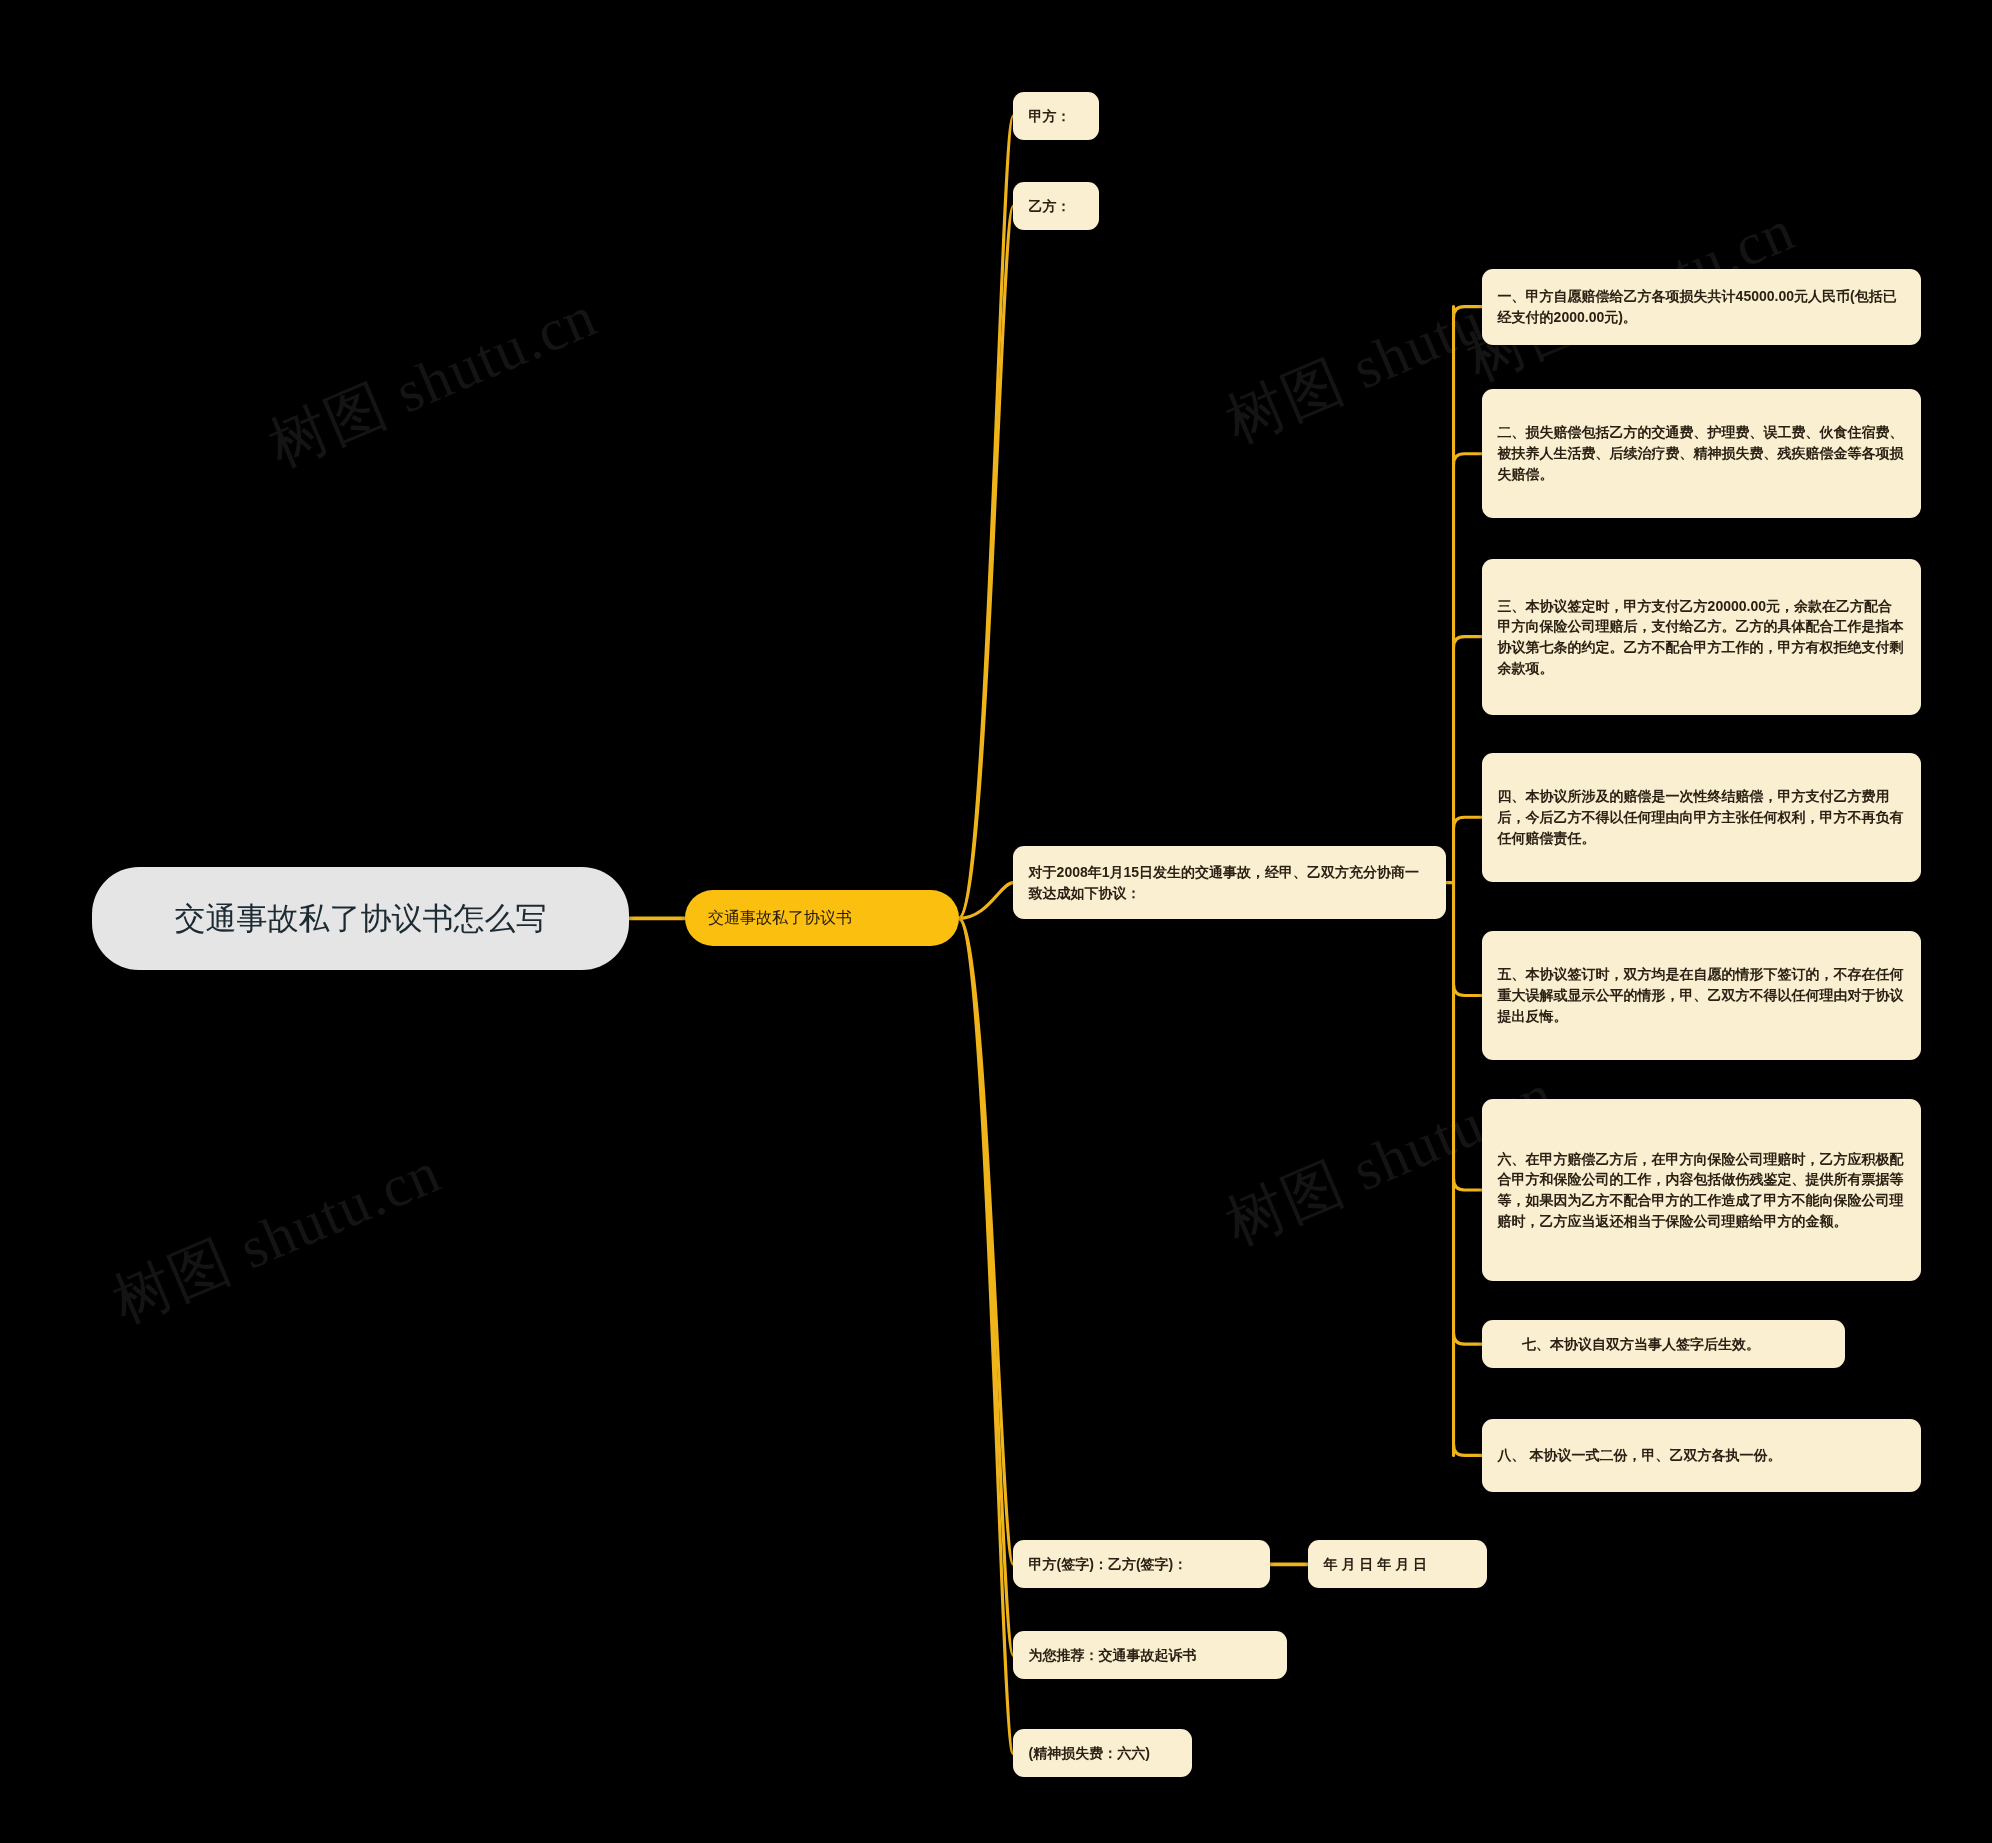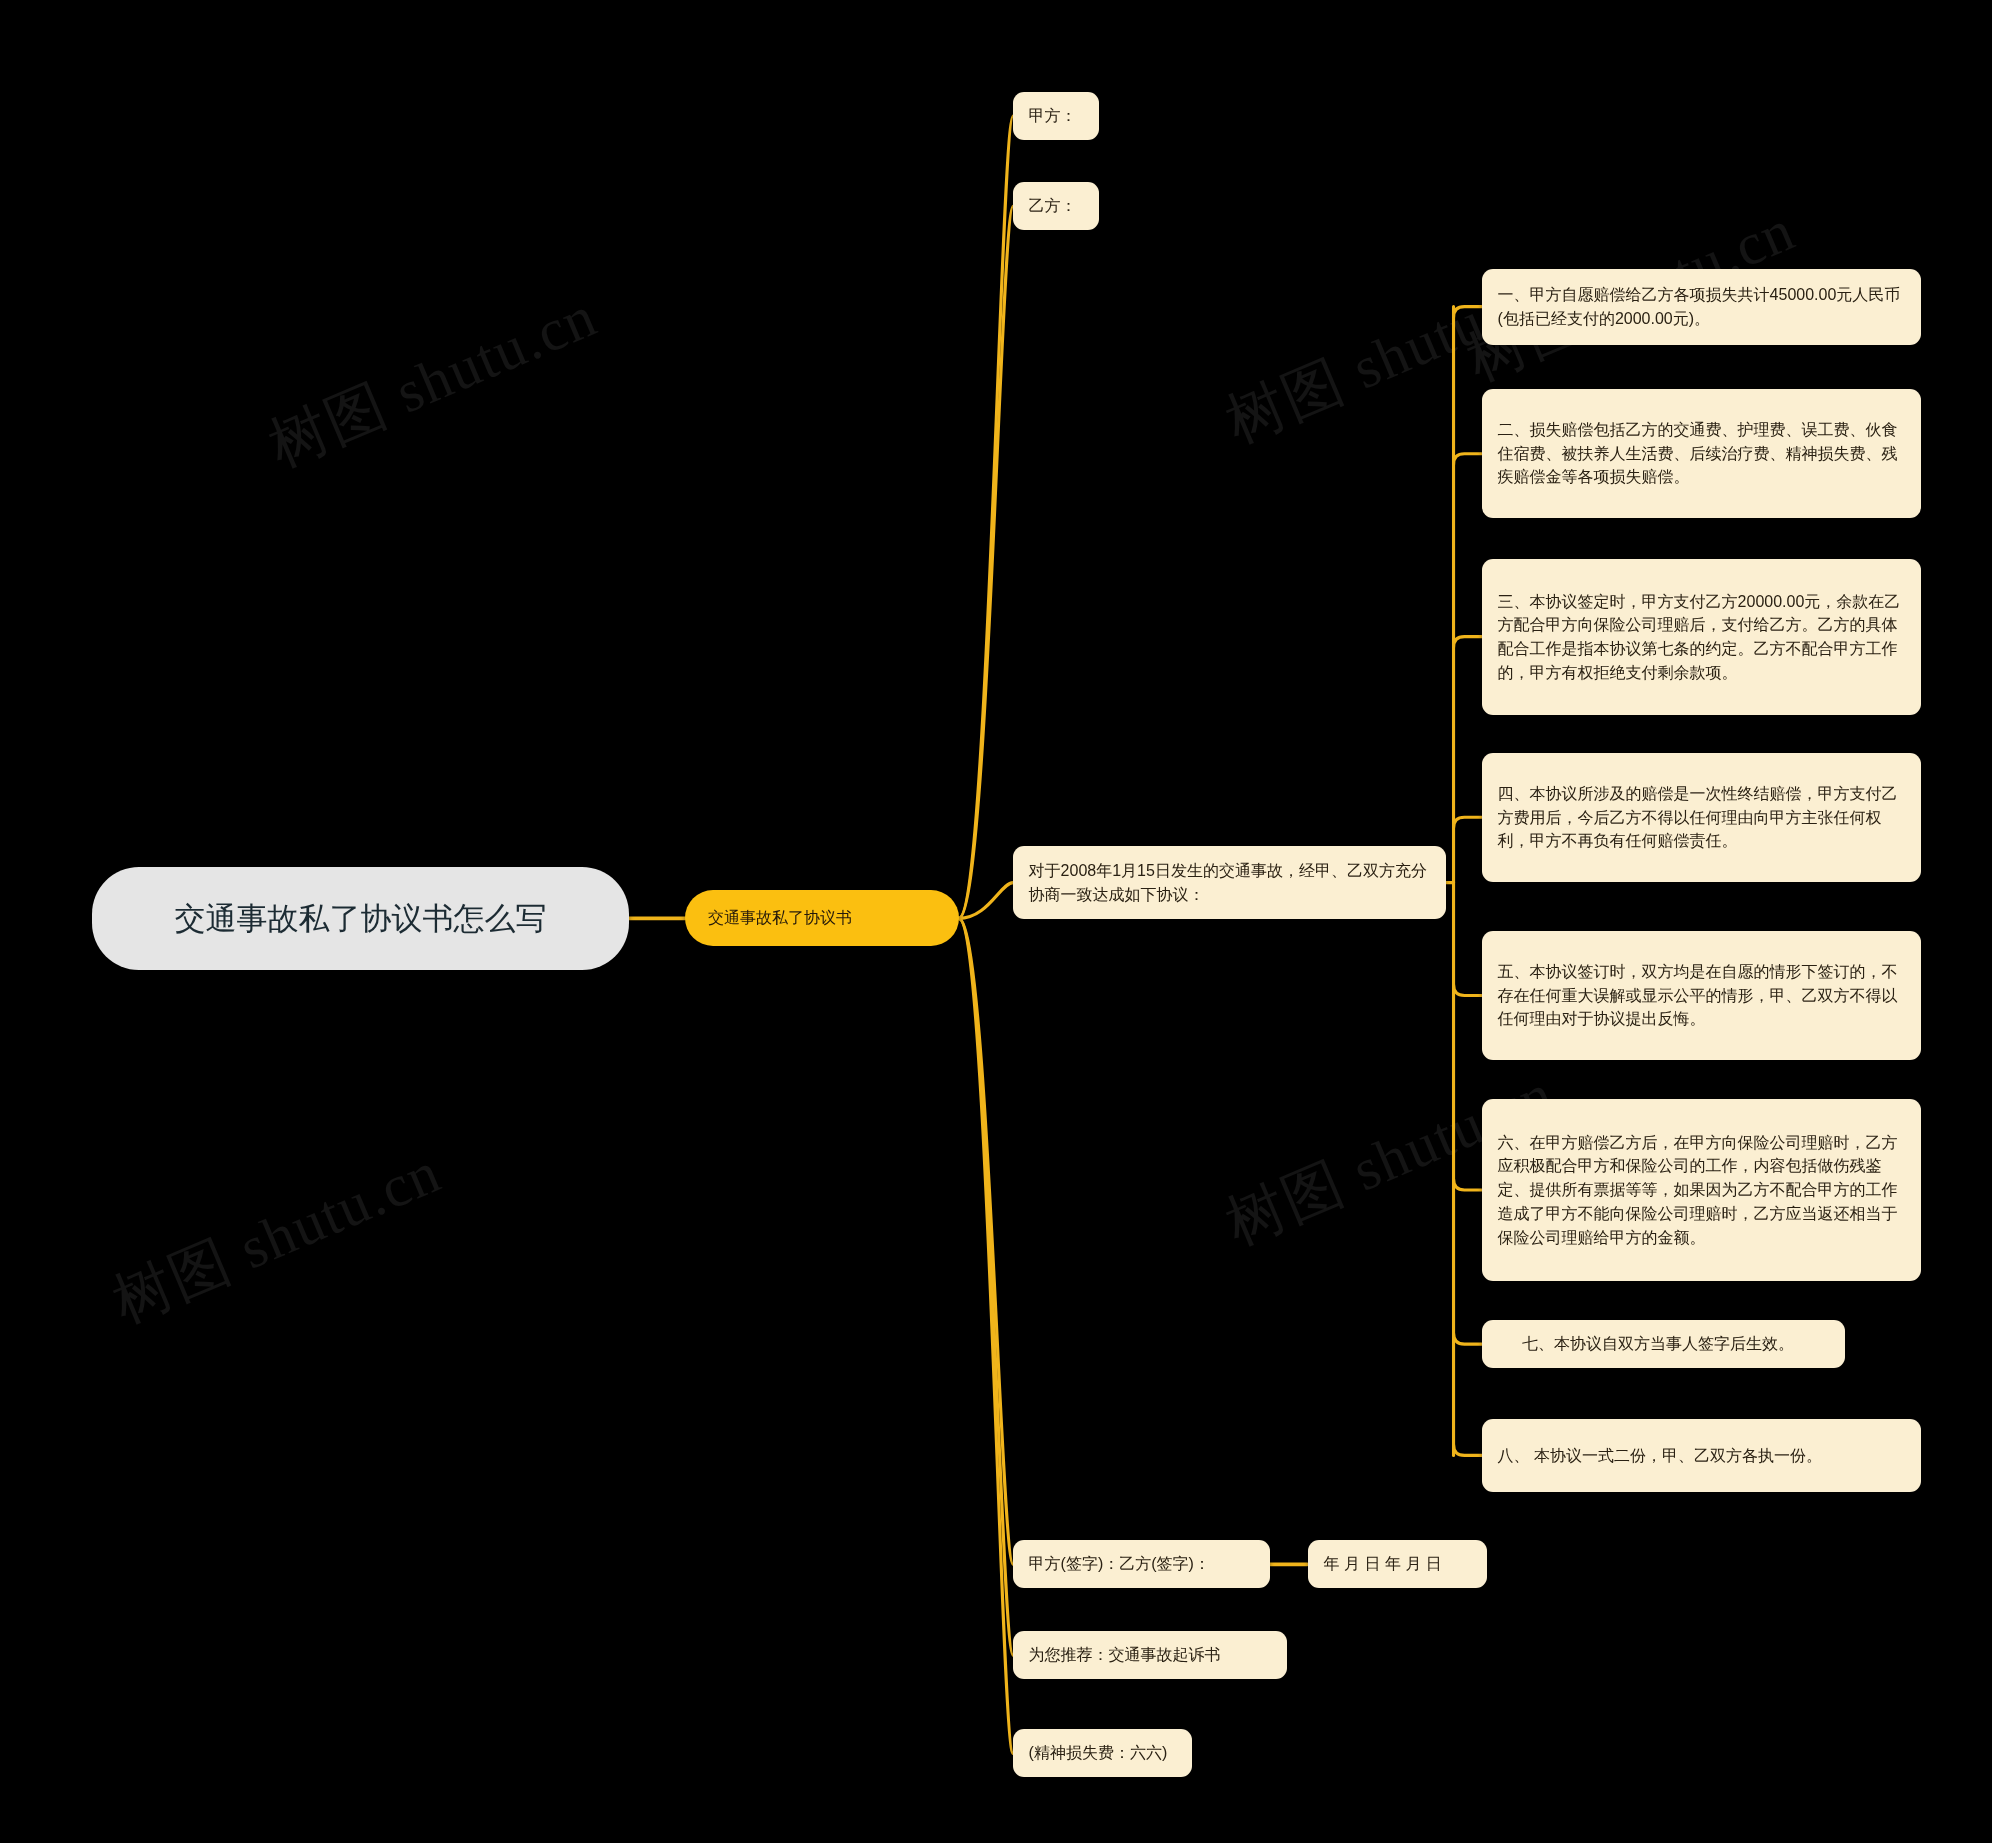--- a/index.html
+++ b/index.html
@@ -77,25 +77,26 @@
     justify-content: center;
     padding: 12.5px 23px;
     white-space: nowrap;
     box-shadow: 0 2.3px 5.4px rgba(0,0,0,0.45);
   }
 
   .node-card {
     background: #fbefd2;
     border-radius: 11px;
     color: #2a2113;
-    font-size: 16px;
+    font-size: 14px;
     line-height: 1.48;
     padding: 11px 15.6px;
     text-align: left;
     box-shadow: 0 2.3px 4.7px rgba(0,0,0,0.4);
+    font-weight: bold;
   }
 
   .node-card.small { white-space: nowrap; }
 
   .node-inner { width: 100%; }
 </style>
 </head>
 <body>
 
 <div id="canvas">

